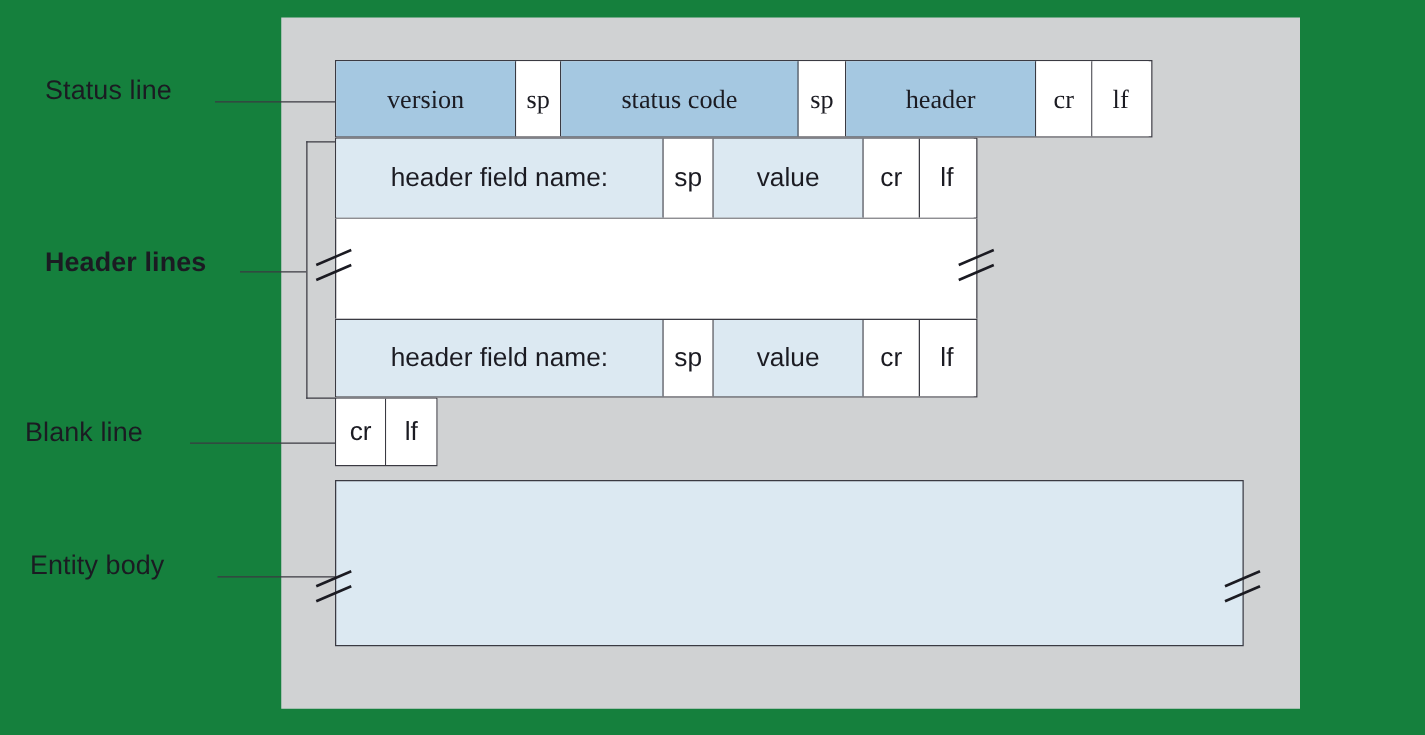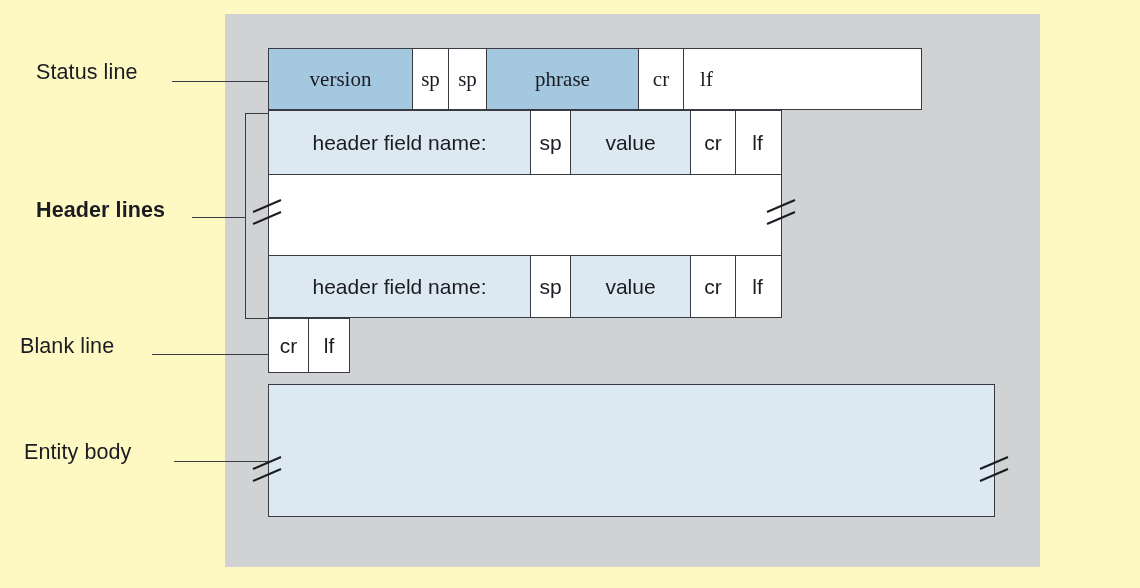--- a/index.html
+++ b/index.html
@@ -11,21 +11,21 @@
   body {
     width: 1140px;
     height: 588px;
     overflow: hidden;
     font-family: "Liberation Sans", sans-serif;
   }
   #stage {
     position: relative;
     width: 1140px;
     height: 588px;
-    background: #fef9c3;
+    background: #15803d;
   }
 
   
   .plate {
     position: absolute;
     left: 225px;
     top: 14px;
     width: 815px;
     height: 553px;
     background: #d0d2d3;
@@ -152,22 +152,23 @@
   <div class="leader leader-blank"></div>
 
   <div class="label label-entity">Entity body</div>
   <div class="leader leader-entity"></div>
 
   <div class="brace"></div>
 
   <div class="row row-status">
     <div class="cell fill-dark" style="width:144px">version</div>
     <div class="cell fill-white" style="width:36px">sp</div>
+    <div class="cell fill-dark" style="width:190px">status code</div>
     <div class="cell fill-white" style="width:38px">sp</div>
-    <div class="cell fill-dark" style="width:152px">phrase</div>
+    <div class="cell fill-dark" style="width:152px">header</div>
     <div class="cell fill-white" style="width:45px">cr</div>
     <div class="cell fill-white" style="width:45px">lf</div>
   </div>
 
   <div class="row row-header1">
     <div class="cell fill-light" style="width:262px">header field name:</div>
     <div class="cell fill-white" style="width:40px">sp</div>
     <div class="cell fill-light" style="width:120px">value</div>
     <div class="cell fill-white" style="width:45px">cr</div>
     <div class="cell fill-white" style="width:43px">lf</div>

